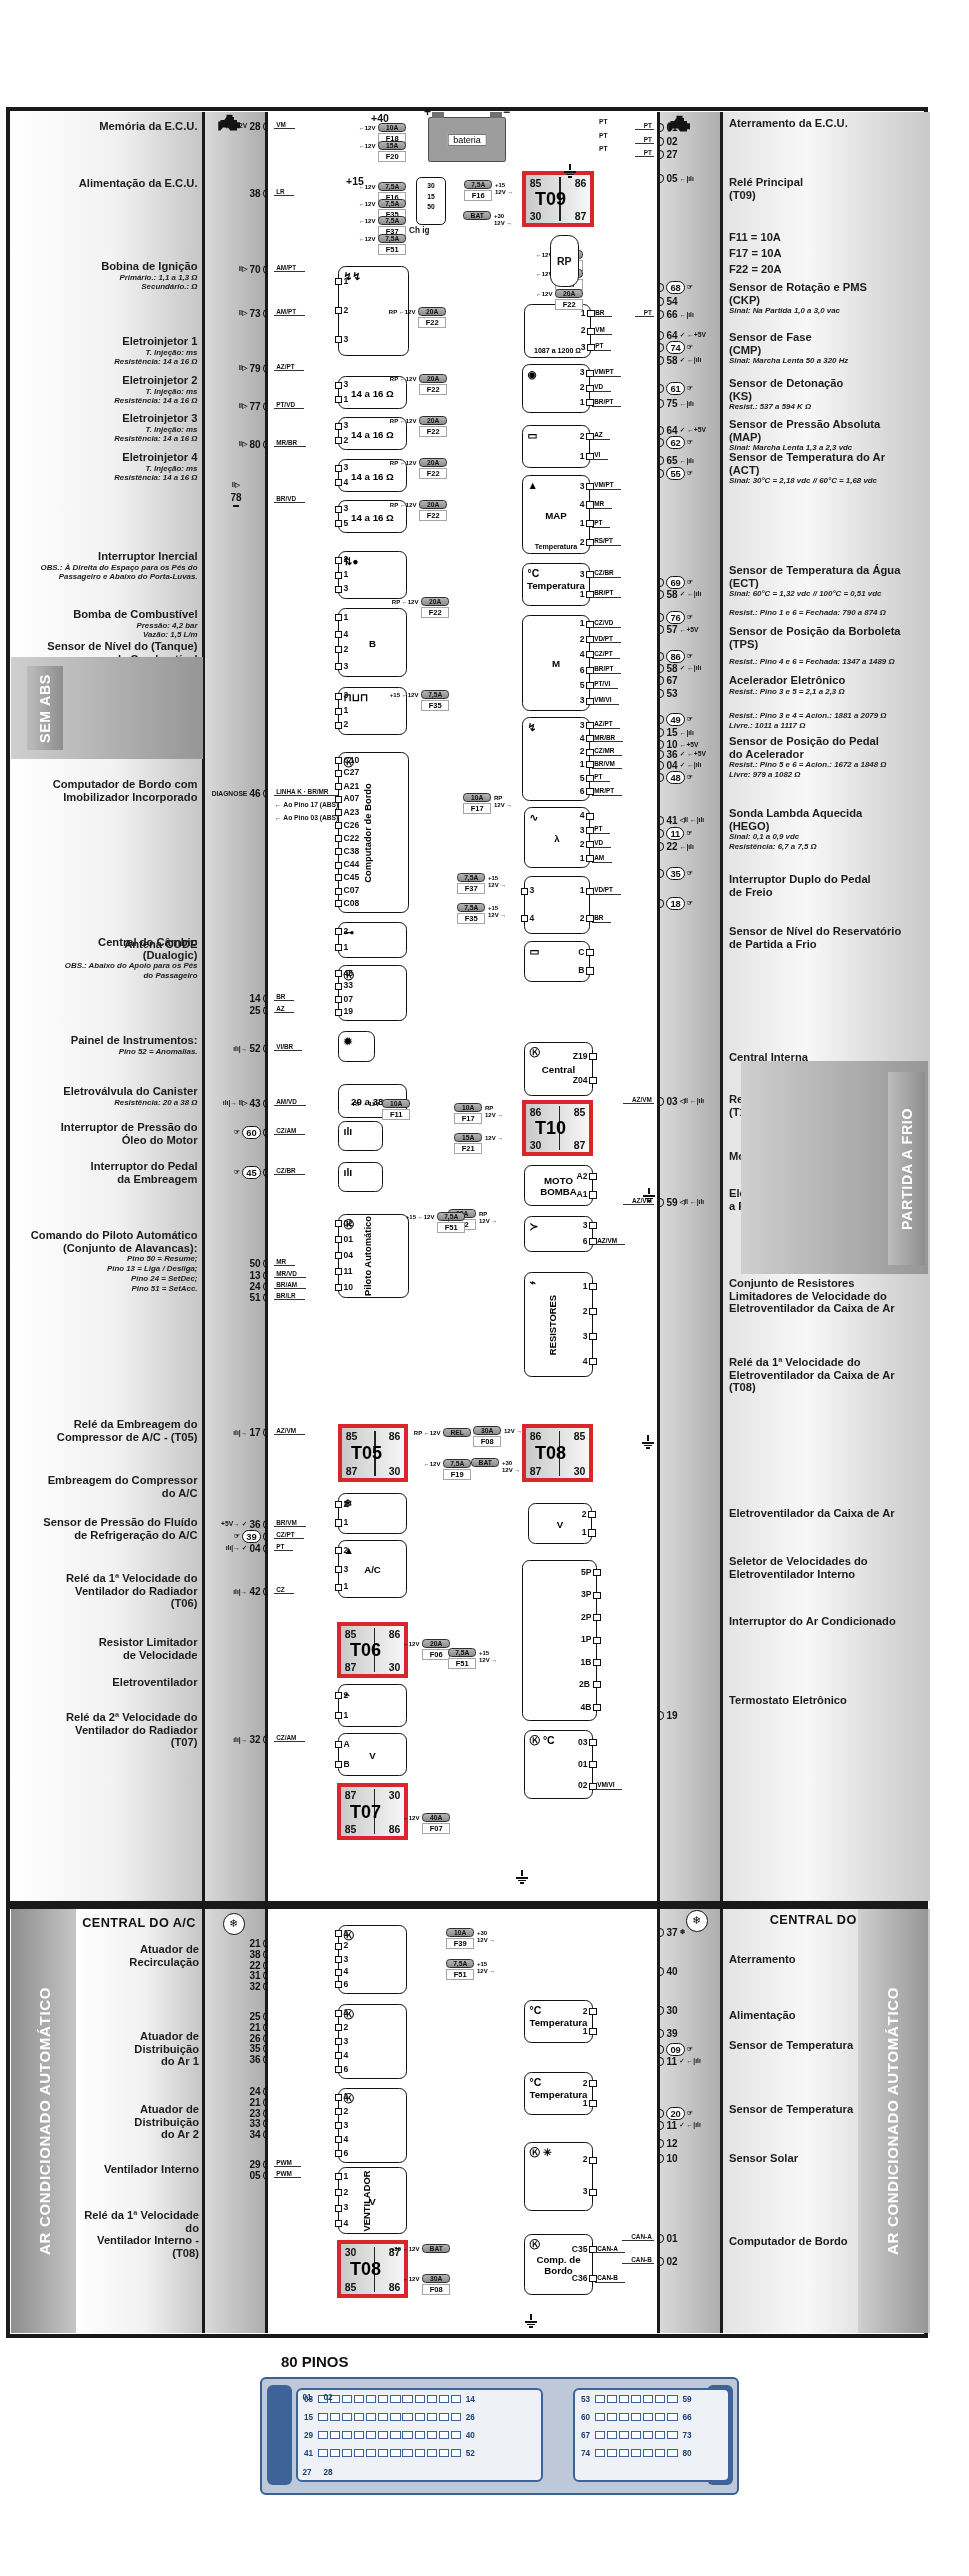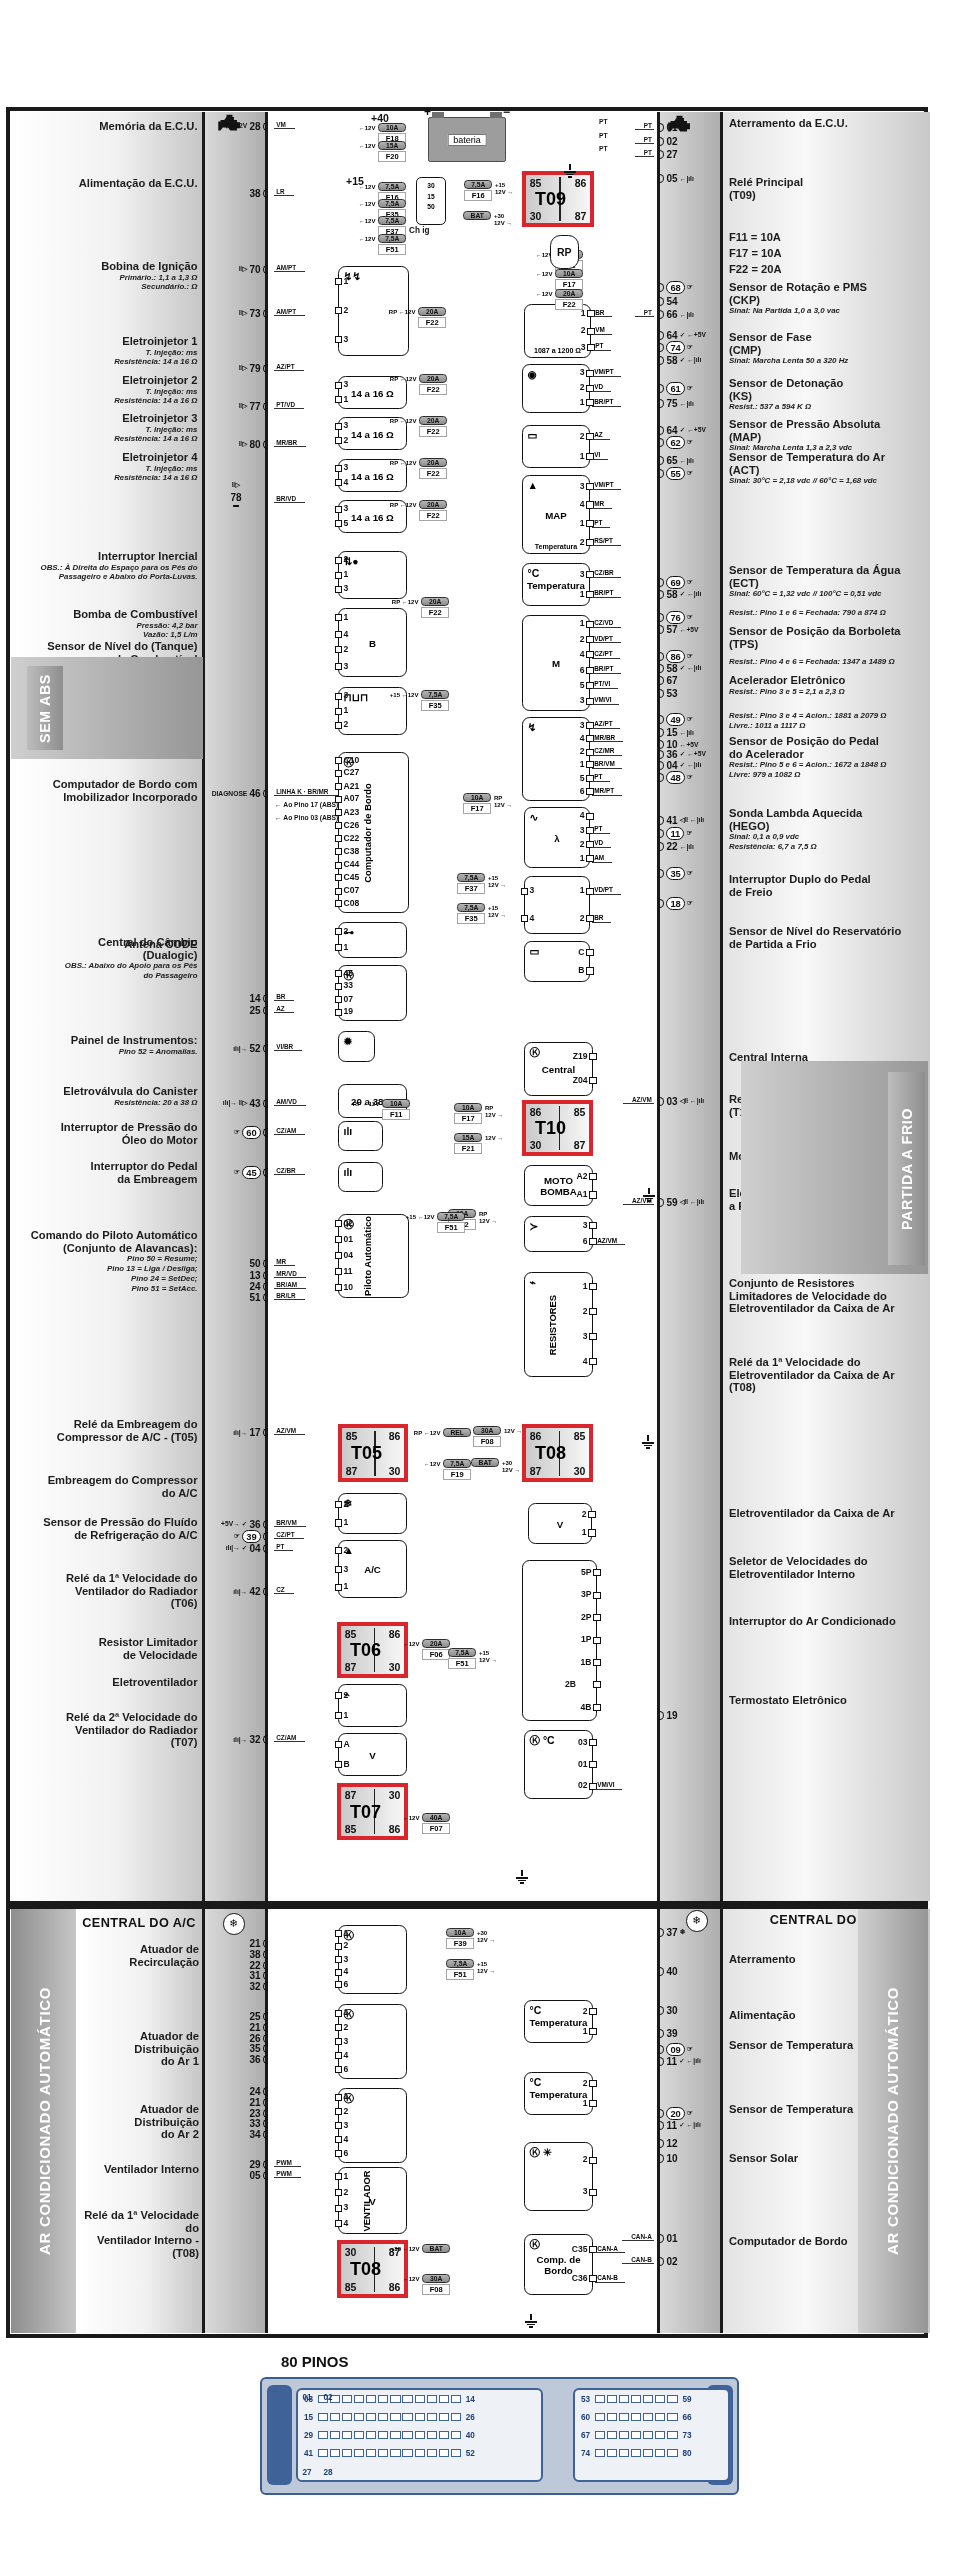--- a/index.html
+++ b/index.html
@@ -48,21 +48,21 @@
   .relay .rdiv{position:absolute;left:52%;top:5%;width:1.5px;height:90%;background:#222;}
   .fuse{position:absolute;width:28.4px;}
   .fuse .amp{background:linear-gradient(180deg,#b5b5b5,#8c8c8c);border:1.5px solid #2e2e2e;border-radius:3.7px;font-size:6.7px;font-weight:bold;text-align:center;color:#0e0e0e;}
   .fuse .fname{font-size:7.5px;font-weight:bold;text-align:center;border:1.1px solid #a5a5a5;background:#fff;margin-top:0.7px;}
   .fuse .fnote{position:absolute;top:1.5px;font-size:6px;font-weight:bold;white-space:pre;line-height:1.2;}
   .fuse .fnote.nr{left:31px;}
   .fuse .fnote.nl{right:31px;text-align:right;}
   .gnd{position:absolute;width:13.5px;}
   .gnd i{display:block;background:#111;margin:1.1px auto 0;}
   .txt{position:absolute;font-weight:bold;color:#111;white-space:nowrap;}
-  .pill{border:1.9px solid #111;border-radius:10.5px;padding:10px 6px;font-size:10.5px;background:#fff;}
+  .pill{border:1.9px solid #111;border-radius:10.5px;padding:19px 6px;font-size:10.5px;background:#fff;}
   .badge-band{position:absolute;background:linear-gradient(90deg,#cfcfcf,#969696);}
   .vtext{position:absolute;color:#fff;font-weight:bold;writing-mode:vertical-rl;transform:rotate(180deg);text-align:center;letter-spacing:0.7px;background:linear-gradient(90deg,#8e8e8e,#bdbdbd);display:flex;align-items:center;justify-content:center;}
   .snow{position:absolute;width:19.5px;height:19.5px;border:1.5px solid #111;border-radius:50%;text-align:center;line-height:18px;font-size:10.5px;background:#fff;}
   .battery{position:absolute;left:428px;top:117px;width:76px;height:43px;background:#9d9d9d;border:1.5px solid #4d4d4d;border-radius:2.2px;}
   .battery .blab{position:absolute;left:50%;top:50%;transform:translate(-50%,-50%);background:#fff;border:0.7px solid #777;font-size:9px;padding:0 4.5px;}
   .battery .term{position:absolute;top:-6px;width:12px;height:6px;background:#6f6f6f;}
   .igsw{position:absolute;left:416px;top:177px;width:30px;height:48px;border:1.9px solid #111;border-radius:5.2px;background:#fff;font-size:6.7px;font-weight:bold;text-align:center;line-height:1.6;padding-top:3px;box-sizing:border-box;}
   .conn-title{position:absolute;left:281px;top:2353px;font-weight:bold;font-size:15px;color:#111;}
   .conn{position:absolute;left:260px;top:2377px;width:479px;height:118px;background:#bdc9d8;border:2.2px solid #3c5e92;border-radius:6px;box-sizing:border-box;}
   .conn .endcap{position:absolute;top:6px;width:25.4px;height:100px;background:#3f6398;border-radius:6px;}
@@ -1360,21 +1360,21 @@
       <span class="pnum" style="top: 6px; right: 4.5px;">5P</span>
       <span class="notch" style="top: 8.2px; right: -4.5px;"></span>
       <span class="pnum" style="top: 28.4px; right: 4.5px;">3P</span>
       <span class="notch" style="top: 31px; right: -4.5px;"></span>
       <span class="pnum" style="top: 51px; right: 4.5px;">2P</span>
       <span class="notch" style="top: 53px; right: -4.5px;"></span>
       <span class="pnum" style="top: 73px; right: 4.5px;">1P</span>
       <span class="notch" style="top: 76px; right: -4.5px;"></span>
       <span class="pnum" style="top: 96px; right: 4.5px;">1B</span>
       <span class="notch" style="top: 98px; right: -4.5px;"></span>
-      <span class="pnum" style="top: 118px; right: 20px; margin-left: 32px;">2B</span>
+      <span class="pnum" style="top: 118px; right: 6px; margin-left: 32px;">2B</span>
       <span class="notch" style="top: 120px; right: -4.5px;"></span>
       <span class="pnum" style="top: 141px; right: 4.5px;">4B</span>
       <span class="notch" style="top: 143px; right: -4.5px;"></span>
     </div>
     <div class="cbox" style="left: 524px; top: 1730px; width: 69px; height: 69px;">
       <span class="glyph">Ⓚ °C</span>
       <span class="pnum" style="top: 6px; right: 4.5px;">03</span>
       <span class="notch" style="top: 8.2px; right: -4.5px;"></span>
       <span class="pnum" style="top: 28px; right: 4.5px;">01</span>
       <span class="notch" style="top: 30px; right: -4.5px;"></span>

